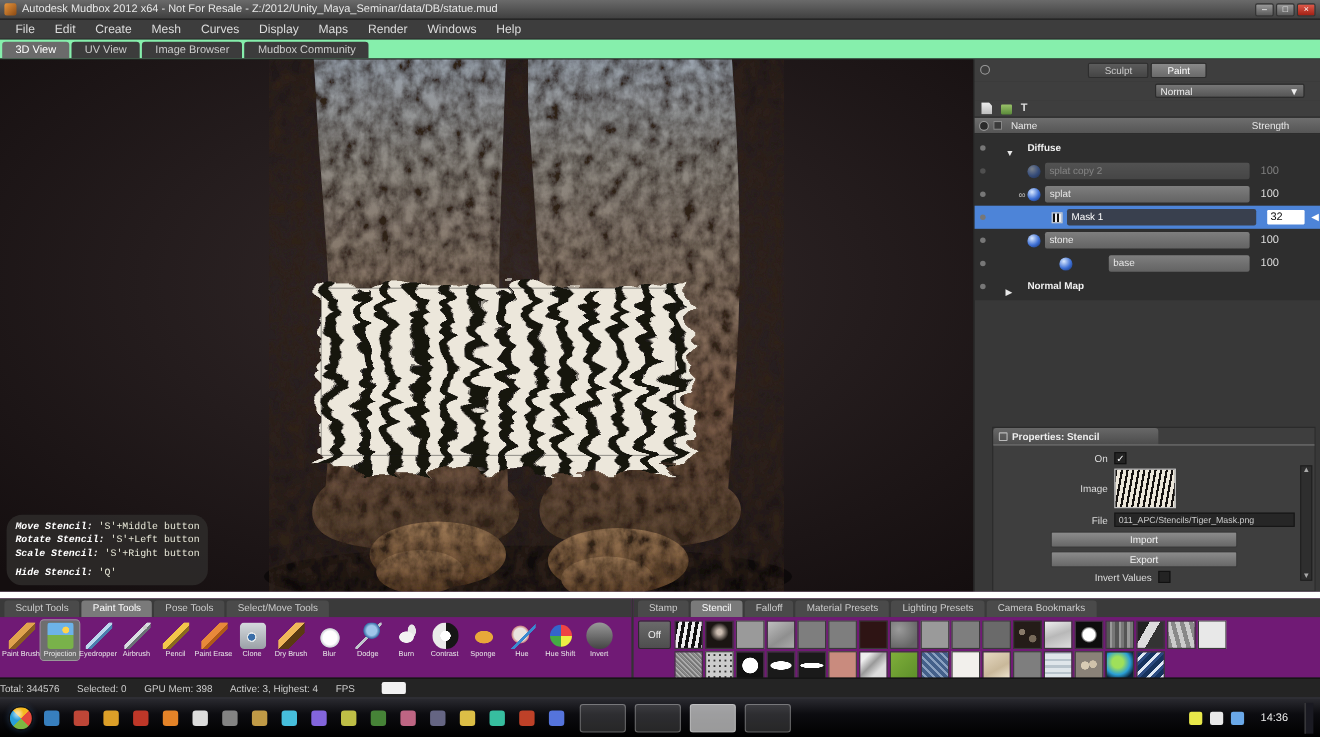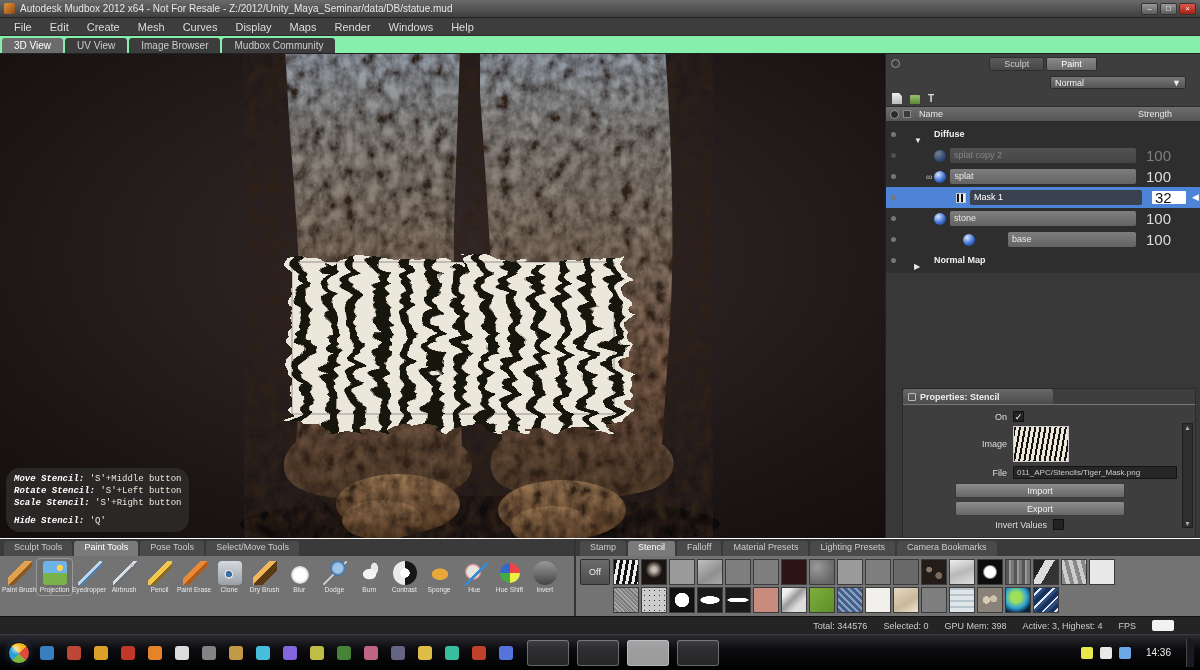--- a/index.html
+++ b/index.html
@@ -71,21 +71,21 @@
   .lock-icon { width:8px; height:8px; background:#3a3a3a; border:1px solid #888; margin-right:8px; }
   .lh-name { font-size:9px; color:#e8e8e8; flex:1; }
   .lh-strength { font-size:9px; color:#e8e8e8; width:58px; }
   .layerlist { background:#2e2e2e; padding:2px 0; }
   .lrow { display:flex; align-items:center; height:21px; position:relative; padding-right:14px; }
   .lrow .gutdot { width:5px; height:5px; border-radius:50%; background:#777; margin:0 6px 0 5px; flex:none;}
   .lrow-inner { display:flex; align-items:center; flex:1; height:17px; }
   .lrow.grp .lname { font-weight:bold; color:#f0f0f0; background:none; }
   .lname { font-size:9px; color:#e8e8e8; flex:1; background:linear-gradient(#7e7e7e,#636363);
     border-radius:2px; height:15px; line-height:15px; padding-left:4px; margin-right:10px; }
-  .lval { font-size:15px; color:#ddd; width:40px; text-align:left; flex:none; }
+  .lval { font-size:10px; color:#ddd; width:40px; text-align:left; flex:none; }
   .licon { width:12px; height:12px; margin-right:4px; flex:none; }
   .licon.sphere { border-radius:50%;
     background:radial-gradient(circle at 35% 30%, #d8e8ff, #3d6fd4 55%, #16306a 95%); }
   .licon.mask { background:repeating-linear-gradient(90deg,#111 0 2px,#eee 2px 4px);
     border:1px solid #ccc; width:10px; height:10px; }
   .licon.grp-open::before { content:"▼"; color:#e8e8e8; font-size:8px; }
   .licon.grp-closed::before { content:"▶"; color:#e8e8e8; font-size:8px; }
   .lrow.dim { opacity:.45; }
   .lrow.sel { background:#4d84d8; }
   .lrow.sel .lname { background:#39404e; color:#fff; }
@@ -113,22 +113,22 @@
   .pbtn { display:block; margin:3px auto; width:170px; height:15px; text-align:center;
     background:linear-gradient(#8c8c8c,#676767); border:1px solid #3a3a3a; border-radius:2px;
     font-size:9px; color:#f0f0f0; line-height:14px; }
   .props-scroll { position:absolute; right:2px; top:18px; bottom:2px; width:11px; background:#2e2e2e;
     border:1px solid #1e1e1e; }
   .props-scroll::before, .props-scroll::after { content:"▲"; position:absolute; left:1px; font-size:7px; color:#aaa;}
   .props-scroll::after { content:"▼"; bottom:0; }
   .props-scroll::before { top:0; }
 
   
-  .trays { position:absolute; left:0; top:538px; right:0; height:94px; background:#737373;
-    display:flex; border-top:1px solid #ffffff; }
+  .trays { position:absolute; left:0; top:538px; right:0; height:94px; background:#701a75;
+    display:flex; border-top:6px solid #ffffff; }
   .tray-left { width:576px; border-right:2px solid #333; }
   .tray-right { flex:1; }
   .traytabs { display:flex; gap:2px; padding:2px 4px 0 4px; height:17px; background:#3a3a3a; }
   .traytab { font-size:9px; color:#ccc; padding:1px 10px; background:#4a4a4a; border-radius:3px 3px 0 0;}
   .traytab.active { background:#7a7a7a; color:#fff; }
   .tools-row { display:flex; align-items:flex-start; padding:3px 2px 0 2px; }
   .tool { width:35px; display:flex; flex-direction:column; align-items:center; gap:1px;
     border-radius:3px; padding:2px 0; }
   .tool.sel { background:#6e6e6e; outline:1px solid #999; }
   .tool-label { font-size:7px; color:#e8e8e8; white-space:nowrap; transform:scale(.95); }
@@ -191,21 +191,21 @@
   .th-white2 { background:#f2f0ec; }
   .th-beige  { background:linear-gradient(150deg,#e6d9c2,#c9b89a 60%,#efe6d2); }
   .th-lines  { background:repeating-linear-gradient(0deg,#dfe6ea 0 4px,#b8c4cc 4px 6px); }
   .th-shapes { background:radial-gradient(circle at 35% 50%,#d8cbb4 18%,#0000 20%),
                radial-gradient(circle at 65% 45%,#cfc2aa 16%,#0000 18%),#8a8278; }
   .th-sphere { background:radial-gradient(circle at 42% 38%,#9fe05a 0 25%,#2b9fd6 55%,#0a2238 80%),#111; }
   .th-bluediag{ background:repeating-linear-gradient(135deg,#16335e 0 4px,#dfe8f4 4px 6px,#2a4a80 6px 9px); }
 
   
   .statusbar { position:absolute; left:0; top:616px; right:0; height:18px; background:#242424;
-    display:flex; align-items:center; justify-content:flex-end; gap:16px; padding-right:26px;
+    display:flex; align-items:center; justify-content:flex-start; gap:24px; padding-right:26px;
     border-top:1px solid #111; }
   .seg { font-size:9px; color:#ccc; }
   .fps-meter { width:22px; height:11px; background:#f2f2f2; border-radius:2px; }
 
   
   .taskbar { position:absolute; left:0; top:634px; right:0; height:36px;
     background:linear-gradient(#2a2a30,#0c0c10 40%,#000); border-top:1px solid #3a3a44;
     display:flex; align-items:center; }
   .start-orb { width:22px; height:22px; border-radius:50%; margin:0 10px 0 8px;
     background:radial-gradient(circle at 35% 30%,#fff8 0 8%,#0000 30%),

